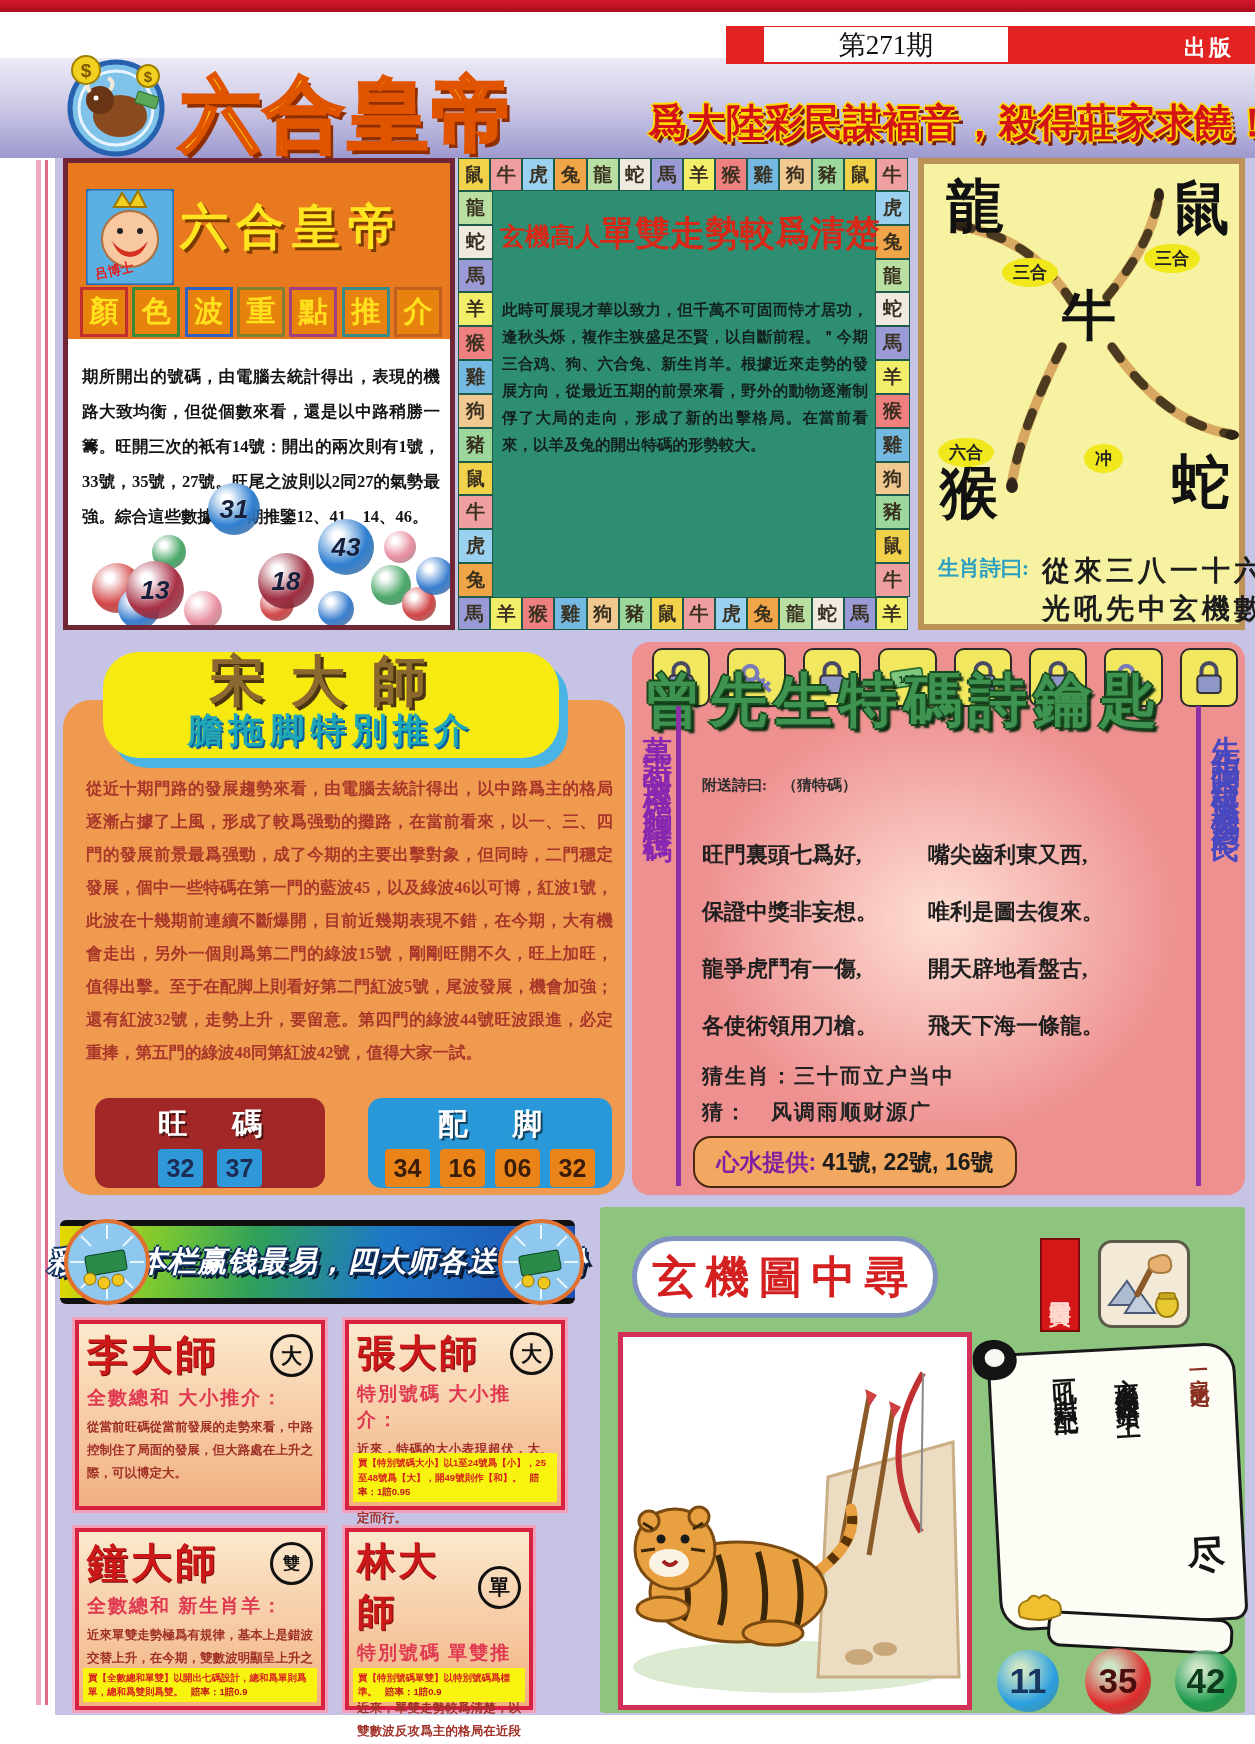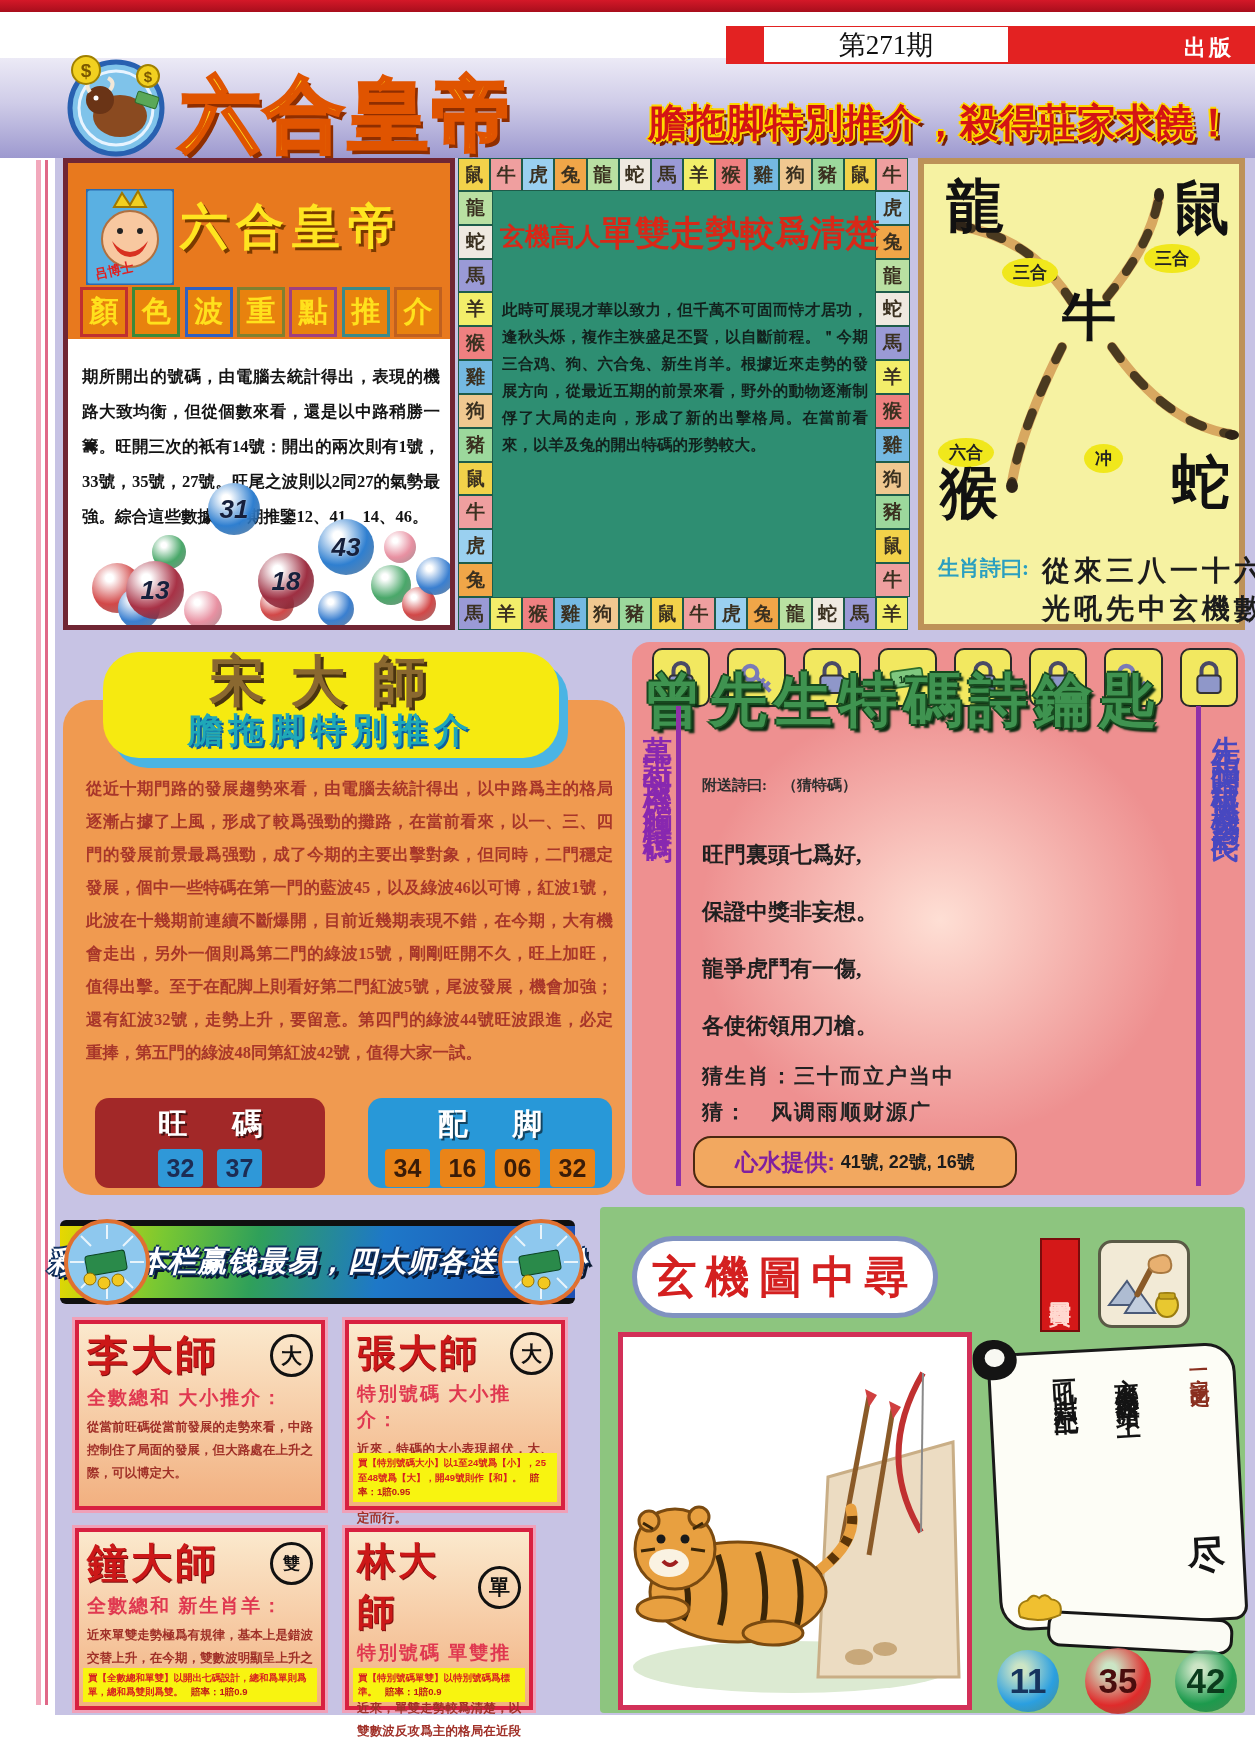--- a/index.html
+++ b/index.html
@@ -65,21 +65,21 @@
   .ttile{width:55px;height:55px;background:#f2e860;border:2px solid #2a2a2a;border-radius:10px;display:flex;align-items:center;justify-content:center;}
   .ttile svg{width:40px;height:40px;}
   #zengtitle{left:644px;top:662px;width:600px;font-size:58px;font-weight:bold;font-family:"Liberation Serif",serif;color:#3f9350;letter-spacing:7px;white-space:nowrap;text-shadow:2px 0 0 #17491f,-2px 0 0 #17491f,0 2px 0 #17491f,0 -2px 0 #17491f,4px 4px 2px #0c2c12;}
   .vstrip{position:absolute;writing-mode:vertical-rl;text-orientation:upright;font-family:"Liberation Serif",serif;font-weight:bold;font-size:29px;letter-spacing:10px;}
   .vline{position:absolute;width:5px;background:#9030a8;}
   #zintro{left:702px;top:776px;font-size:15px;color:#2e2e2e;font-family:"Liberation Serif",serif;font-weight:bold;}
   .pcol{position:absolute;top:826px;width:215px;font-family:"Liberation Serif",serif;font-size:22px;font-weight:bold;color:#1f1f1f;line-height:57px;white-space:nowrap;}
   .guess{position:absolute;left:702px;font-family:"Liberation Serif",serif;font-size:21px;font-weight:bold;color:#222;letter-spacing:2px;}
   #tipbox{left:693px;top:1136px;width:324px;height:52px;background:#f2a860;border:2px solid #4a2810;border-radius:18px;display:flex;align-items:center;justify-content:center;gap:6px;}
   #tipbox .tl{color:#8020a0;font-size:23px;font-weight:bold;}
-  #tipbox .tv{color:#1c1c1c;font-size:18px;font-weight:bold;}
+  #tipbox .tv{color:#1c1c1c;font-size:23px;font-weight:bold;}
   
   #banner{left:60px;top:1220px;width:515px;height:84px;background:linear-gradient(100deg,#e8d800 0%,#79c832 20%,#2fa05a 38%,#1e78c8 62%,#1e50b4 100%);border-top:6px solid #101010;border-bottom:6px solid #101010;border-radius:6px;display:flex;align-items:center;justify-content:center;}
   #banner span{font-size:29px;font-weight:bold;font-style:italic;color:#ffffff;white-space:nowrap;letter-spacing:1px;text-shadow:2px 0 0 #103060,-2px 0 0 #103060,0 2px 0 #103060,0 -2px 0 #103060,4px 4px 0 #081830;}
   .medal{position:absolute;width:86px;height:86px;}
   
   .master{background:linear-gradient(180deg,#fbe9cd,#f2b080);border:4px solid #d82040;box-shadow:0 0 0 3px #f0a0b8;padding:4px 8px 40px 8px;}
   .m-head{display:flex;align-items:center;justify-content:space-between;}
   .m-name{font-size:41px;font-weight:bold;color:#cc1818;font-family:"Liberation Serif",serif;letter-spacing:3px;text-shadow:1px 1px 0 #801010;}
   .m-badge{width:37px;height:37px;border:3px solid #111;border-radius:50%;display:flex;align-items:center;justify-content:center;font-size:21px;font-weight:bold;color:#111;flex:none;}
   .m-sub{font-size:19px;font-weight:bold;color:#e03850;letter-spacing:2px;margin-top:2px;}
@@ -127,21 +127,21 @@
     <circle cx="44" cy="46" r="14" fill="#6a3416"></circle>
     <path d="M34 38 q-6 -8 2 -12 M54 36 q6 -8 -2 -12" stroke="#f2e8d8" stroke-width="4" fill="none"></path>
     <circle cx="40" cy="44" r="2.5" fill="#fff"></circle>
     <circle cx="30" cy="16" r="14" fill="#f2d020" stroke="#a08000" stroke-width="2"></circle>
     <text x="30" y="23" text-anchor="middle" font-size="19" font-weight="bold" fill="#7a5800">$</text>
     <circle cx="92" cy="22" r="11" fill="#f2d020" stroke="#a08000" stroke-width="2"></circle>
     <text x="92" y="28" text-anchor="middle" font-size="15" font-weight="bold" fill="#7a5800">$</text>
     <rect x="80" y="40" width="22" height="12" rx="2" fill="#5aa858" stroke="#2e6e2e" transform="rotate(18 91 46)"></rect>
   </svg>
   <div class="abs" id="masthead">六合皇帝</div>
-  <div class="abs" id="slogan">膽拖脚特別推介，殺得莊家求饒！</div>
+  <div class="abs" id="slogan">爲大陸彩民謀福音，殺得莊家求饒！</div>
 
   <div class="abs" id="boxA">
     <div class="abs" id="boxA-head"></div>
     <svg class="abs" style="left:18px;top:26px;" width="88" height="96" viewBox="0 0 88 96">
       <rect x="0" y="0" width="88" height="96" rx="4" fill="#5ab0e2" stroke="#2a6ab0" stroke-width="3"></rect>
       <polygon points="28,18 36,4 44,16 52,2 60,18" fill="#f2d020" stroke="#a07800" stroke-width="2"></polygon>
       <circle cx="44" cy="50" r="28" fill="#f8c8a0" stroke="#b07040" stroke-width="2"></circle>
       <path d="M26 52 q18 22 36 0 q-6 16 -18 16 q-12 0 -18 -16" fill="#d83020"></path>
       <circle cx="34" cy="42" r="3" fill="#222"></circle>
         <circle cx="54" cy="42" r="3" fill="#222"></circle>
@@ -353,20 +353,26 @@
   <div class="abs vline" style="left:676px;top:706px;height:480px;"></div>
   <div class="abs vstrip" style="left:1206px;top:712px;height:470px;color:#4848c0;">先生相贈窺破天機爲彩民</div>
   <div class="abs vline" style="left:1196px;top:706px;height:480px;"></div>
   <div class="abs" id="zintro">附送詩曰:　（猜特碼）</div>
   <div class="abs pcol" style="left:702px;">
     <div>旺門裏頭七爲好,</div>
     <div>保證中獎非妄想。</div>
     <div>龍爭虎鬥有一傷,</div>
     <div>各使術領用刀槍。</div>
   </div>
+  <div class="abs pcol" style="left:928px;">
+    <div>嘴尖齒利東又西,</div>
+    <div>唯利是圖去復來。</div>
+    <div>開天辟地看盤古,</div>
+    <div>飛天下海一條龍。</div>
+  </div>
   <div class="abs guess" style="top:1062px;">猜生肖：三十而立户当中</div>
   <div class="abs guess" style="top:1098px;">猜：　风调雨顺财源广</div>
   <div class="abs" id="tipbox">
     <span class="tl">心水提供:</span>
     <span class="tv">41號, 22號, 16號</span>
   </div>
 
   <div class="abs" id="banner">
     <span>彩把中本栏赢钱最易，四大师各送礼一份</span>
   </div>

